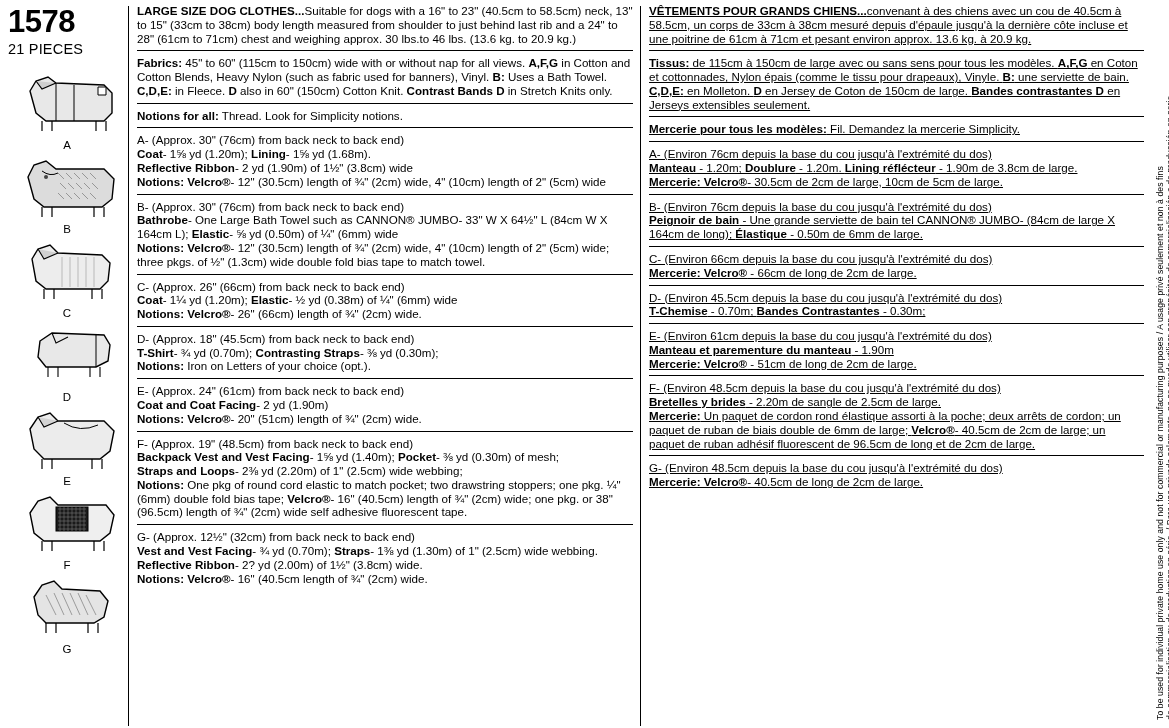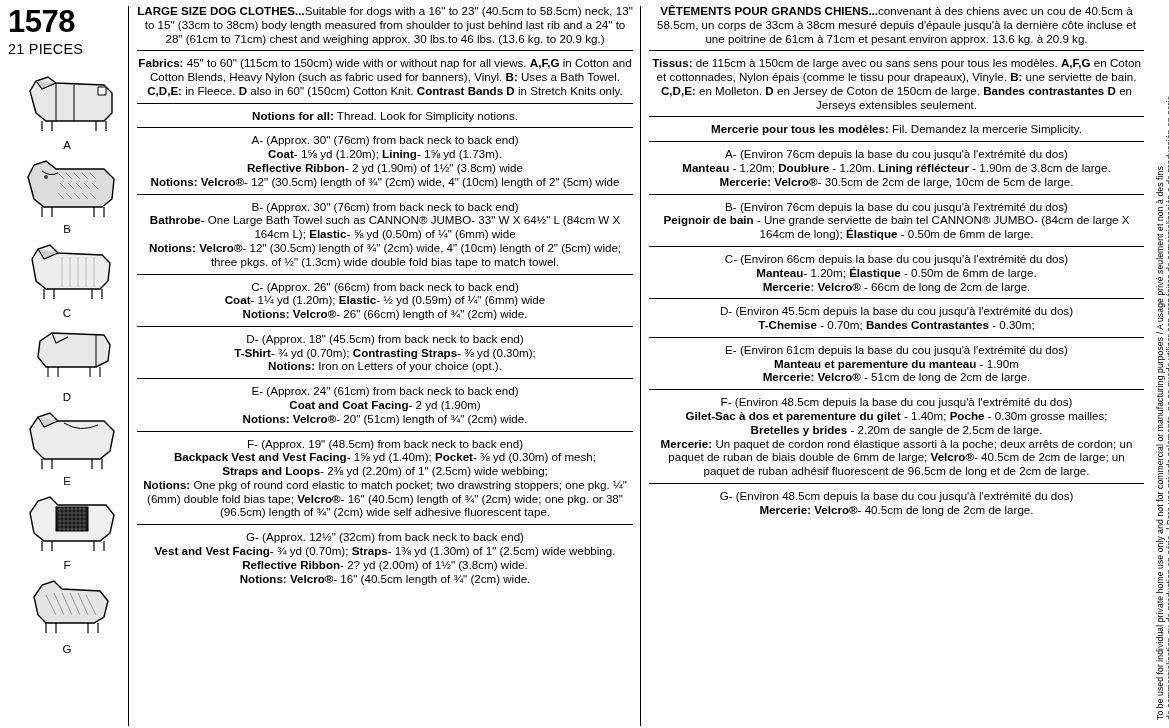--- a/index.html
+++ b/index.html
@@ -67,30 +67,30 @@
   }
 
   
   .col {
     flex: 1 1 0;
     padding: 0 7px 0 8px;
     font-size: 11.6px;
     line-height: 1.19;
   }
   .col.mid { max-width: 516px; }
-  .col.right { max-width: 510px; }
+  .col.right { max-width: 510px; text-decoration: underline; }
 
   .block { margin-bottom: 4px; }
   .hr {
     border: 0;
     border-top: 1px solid #000;
     margin: 5px 0 5px 0;
   }
   b, .b { font-weight: bold; }
-  p { margin: 0 0 0 0; text-align: center; }
+  p { margin: 0 0 0 0; text-align: left; }
   .para { margin-bottom: 1px; }
 
   
   .legal-strip {
     flex: 0 0 18px;
     width: 18px;
     position: relative;
   }
   .legal-text {
     position: absolute;
@@ -216,38 +216,38 @@
     <hr class="hr">
 
     <p class="para">
       <b>Notions for all:</b><span> Thread. Look for Simplicity notions.</span>
     </p>
 
     <hr class="hr">
 
     <div class="block">
       <p>A- (Approx. 30" (76cm) from back neck to back end)</p>
-      <p><b>Coat</b><span>- 1⅝ yd (1.20m); </span><b>Lining</b><span>- 1⅝ yd (1.73m).</span></p>
+      <p><b>Coat</b><span>- 1⅝ yd (1.20m); </span><b>Lining</b><span>- 1⅝ yd (1.68m).</span></p>
       <p><b>Reflective Ribbon</b><span>- 2 yd (1.90m) of 1½" (3.8cm) wide</span></p>
       <p><b>Notions: Velcro®</b><span>- 12" (30.5cm) length of ¾" (2cm) wide, 4" (10cm) length of 2" (5cm) wide</span></p>
     </div>
 
     <hr class="hr">
 
     <div class="block">
       <p>B- (Approx. 30" (76cm) from back neck to back end)</p>
       <p><b>Bathrobe</b><span>- One Large Bath Towel such as CANNON® JUMBO- 33" W X 64½" L (84cm W X 164cm L); </span><b>Elastic</b><span>- ⅝ yd (0.50m) of ¼" (6mm) wide</span></p>
       <p><b>Notions: Velcro®</b><span>- 12" (30.5cm) length of ¾" (2cm) wide, 4" (10cm) length of 2" (5cm) wide; three pkgs. of ½" (1.3cm) wide double fold bias tape to match towel.</span></p>
     </div>
 
     <hr class="hr">
 
     <div class="block">
       <p>C- (Approx. 26" (66cm) from back neck to back end)</p>
-      <p><b>Coat</b><span>- 1¼ yd (1.20m); </span><b>Elastic</b><span>- ½ yd (0.59m) of ¼" (6mm) wide</span></p>
+      <p><b>Coat</b><span>- 1¼ yd (1.20m); </span><b>Elastic</b><span>- ½ yd (0.38m) of ¼" (6mm) wide</span></p>
       <p><b>Notions: Velcro®</b><span>- 26" (66cm) length of ¾" (2cm) wide.</span></p>
     </div>
 
     <hr class="hr">
 
     <div class="block">
       <p>D- (Approx. 18" (45.5cm) from back neck to back end)</p>
       <p><b>T-Shirt</b><span>- ¾ yd (0.70m); </span><b>Contrasting Straps</b><span>- ⅜ yd (0.30m);</span></p>
       <p><b>Notions:</b><span> Iron on Letters of your choice (opt.).</span></p>
     </div>
@@ -311,21 +311,20 @@
 
     <div class="block">
       <p>B- (Environ 76cm depuis la base du cou jusqu'à l'extrémité du dos)</p>
       <p><b>Peignoir de bain</b><span> - Une grande serviette de bain tel CANNON® JUMBO- (84cm de large X 164cm de long); </span><b>Élastique</b><span> - 0.50m de 6mm de large.</span></p>
     </div>
 
     <hr class="hr">
 
     <div class="block">
       <p>C- (Environ 66cm depuis la base du cou jusqu'à l'extrémité du dos)</p>
-      <p><b>Manteau</b><span>- 1.20m; </span><b>Élastique</b><span> - 0.50m de 6mm de large.</span></p>
       <p><b>Mercerie: Velcro®</b><span> - 66cm de long de 2cm de large.</span></p>
     </div>
 
     <hr class="hr">
 
     <div class="block">
       <p>D- (Environ 45.5cm depuis la base du cou jusqu'à l'extrémité du dos)</p>
       <p><b>T-Chemise</b><span> - 0.70m; </span><b>Bandes Contrastantes</b><span> - 0.30m;</span></p>
     </div>
 
@@ -334,21 +333,20 @@
     <div class="block">
       <p>E- (Environ 61cm depuis la base du cou jusqu'à l'extrémité du dos)</p>
       <p><b>Manteau et parementure du manteau</b><span> - 1.90m</span></p>
       <p><b>Mercerie: Velcro®</b><span> - 51cm de long de 2cm de large.</span></p>
     </div>
 
     <hr class="hr">
 
     <div class="block">
       <p>F- (Environ 48.5cm depuis la base du cou jusqu'à l'extrémité du dos)</p>
-      <p><b>Gilet-Sac à dos et parementure du gilet</b><span> - 1.40m; </span><b>Poche</b><span> - 0.30m grosse mailles;</span></p>
       <p><b>Bretelles y brides</b><span> - 2.20m de sangle de 2.5cm de large.</span></p>
       <p><b>Mercerie:</b><span> Un paquet de cordon rond élastique assorti à la poche; deux arrêts de cordon; un paquet de ruban de biais double de 6mm de large; </span><b>Velcro®</b><span>- 40.5cm de 2cm de large; un paquet de ruban adhésif fluorescent de 96.5cm de long et de 2cm de large.</span></p>
     </div>
 
     <hr class="hr">
 
     <div class="block">
       <p>G- (Environ 48.5cm depuis la base du cou jusqu'à l'extrémité du dos)</p>
       <p><b>Mercerie: Velcro®</b><span>- 40.5cm de long de 2cm de large.</span></p>
     </div>

